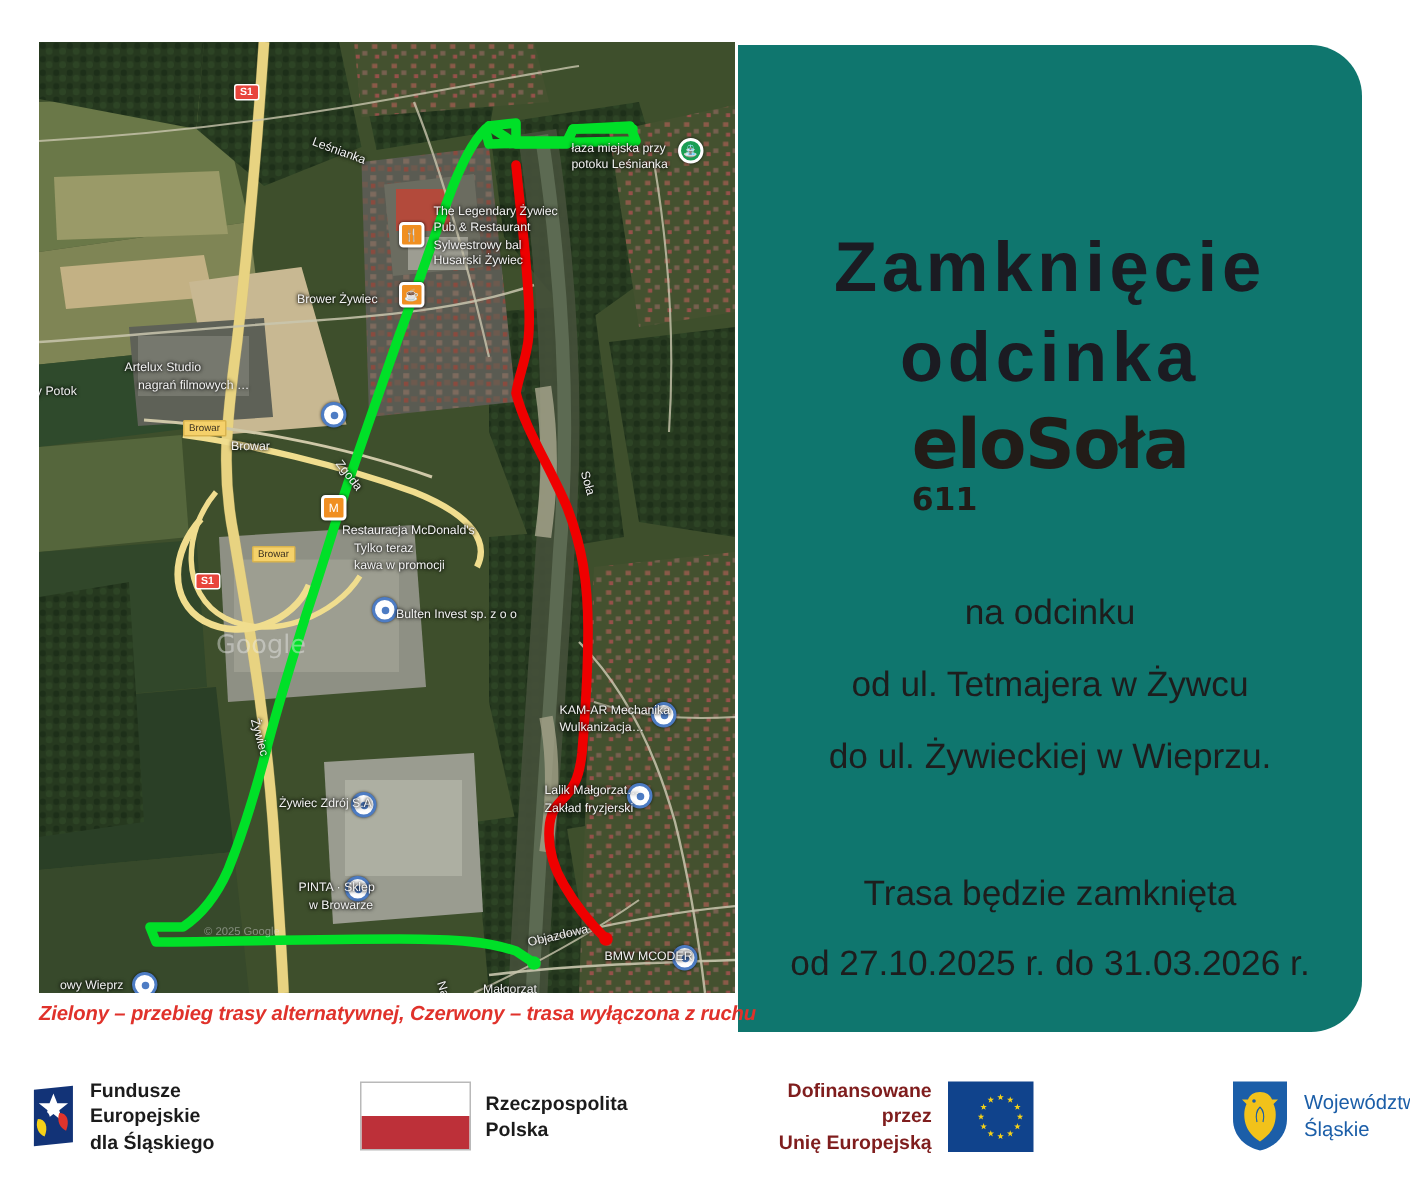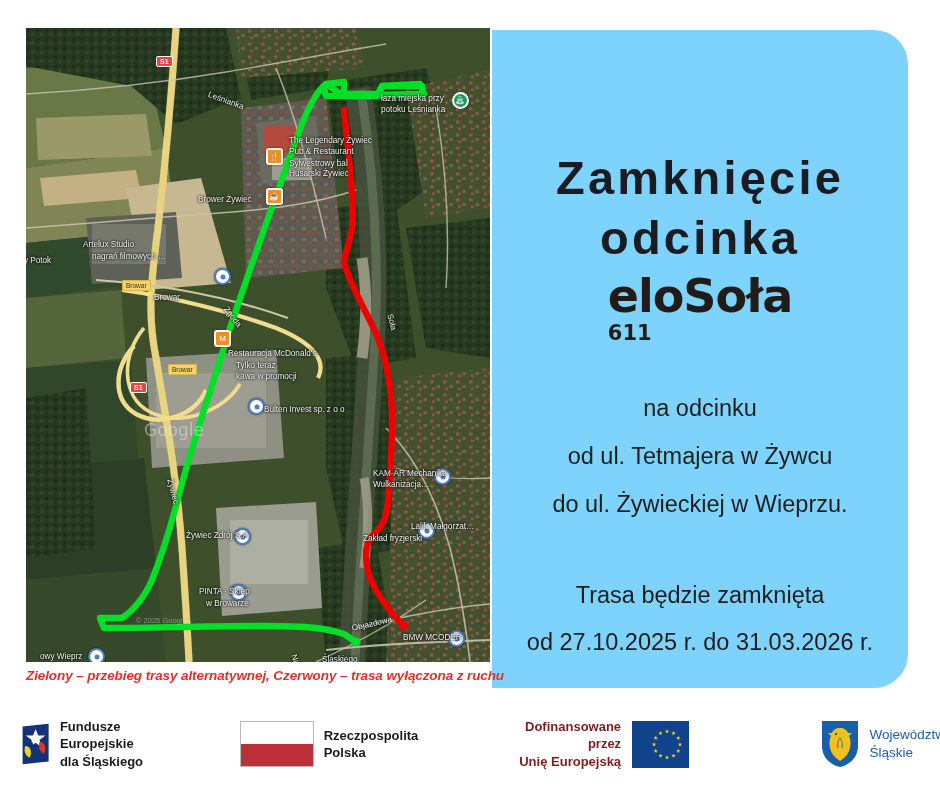--- a/index.html
+++ b/index.html
@@ -9,21 +9,21 @@
     font-family:"Liberation Sans", sans-serif;
     overflow:hidden;
     position:relative;
   }
 
   
   #info-panel{
     position:absolute;
     left:492px; top:30px;
     width:416px; height:658px;
-    background:#7dd3fc;
+    background:#0f766e;
     border-radius:0 34px 34px 0;
   }
   
   #panel-inner{
     position:absolute;
     left:0; top:0; right:0; bottom:0;
     display:flex;
     flex-direction:column;
     align-items:center;
     padding-top:118px;
@@ -428,28 +428,28 @@
       <div class="mlabel" style="left: -8px; top: 228px;">wy Potok</div>
       <div class="mlabel rot" style="left: 203px; top: 277px; transform: rotate(52deg);">Zgoda</div>
       <div class="mlabel" style="left: 202px; top: 321px;">Restauracja McDonald's</div>
       <div class="mlabel" style="left: 210px; top: 333px;">Tylko teraz</div>
       <div class="mlabel" style="left: 210px; top: 344px;">kawa w promocji</div>
       <div class="mlabel" style="left: 238px; top: 377px;">Bulten Invest sp. z o o</div>
       <div class="mlabel rot" style="left: 368px; top: 285px; transform: rotate(75deg);">Soła</div>
       <div class="mlabel rot" style="left: 148px; top: 450px; transform: rotate(75deg);">Żywiec</div>
       <div class="mlabel" style="left: 347px; top: 441px;">KAM-AR Mechanika</div>
       <div class="mlabel" style="left: 347px; top: 452px;">Wulkanizacja…</div>
-      <div class="mlabel" style="left: 337px; top: 494px; margin-left: 48px;">Lalik Małgorzat…</div>
+      <div class="mlabel" style="left: 337px; top: 494px;">Lalik Małgorzat…</div>
       <div class="mlabel" style="left: 337px; top: 506px;">Zakład fryzjerski</div>
       <div class="mlabel" style="left: 160px; top: 503px;">Żywiec Zdrój S.A</div>
       <div class="mlabel" style="left: 173px; top: 559px;">PINTA · Sklep</div>
       <div class="mlabel" style="left: 180px; top: 571px;">w Browarze</div>
       <div class="mlabel rot" style="left: 325px; top: 596px; transform: rotate(-13deg);">Objazdowa</div>
       <div class="mlabel" style="left: 377px; top: 605px;">BMW MCODER</div>
-      <div class="mlabel" style="left: 296px; top: 627px;">Śląskiego</div>
+      <div class="mlabel" style="left: 296px; top: 627px;">Małgorzat</div>
       <div class="mlabel rot" style="left: 272px; top: 625px; transform: rotate(72deg);">Nad Sołą</div>
       <div class="mlabel" style="left: 14px; top: 624px;">owy Wieprz</div>
       <div class="mlabel" style="left: 128px; top: 265px;">Browar</div>
     </div>
 </div>
 
 <div id="caption">Zielony – przebieg trasy alternatywnej, Czerwony – trasa wyłączona z ruchu</div>
 
 <div id="footer">
 

